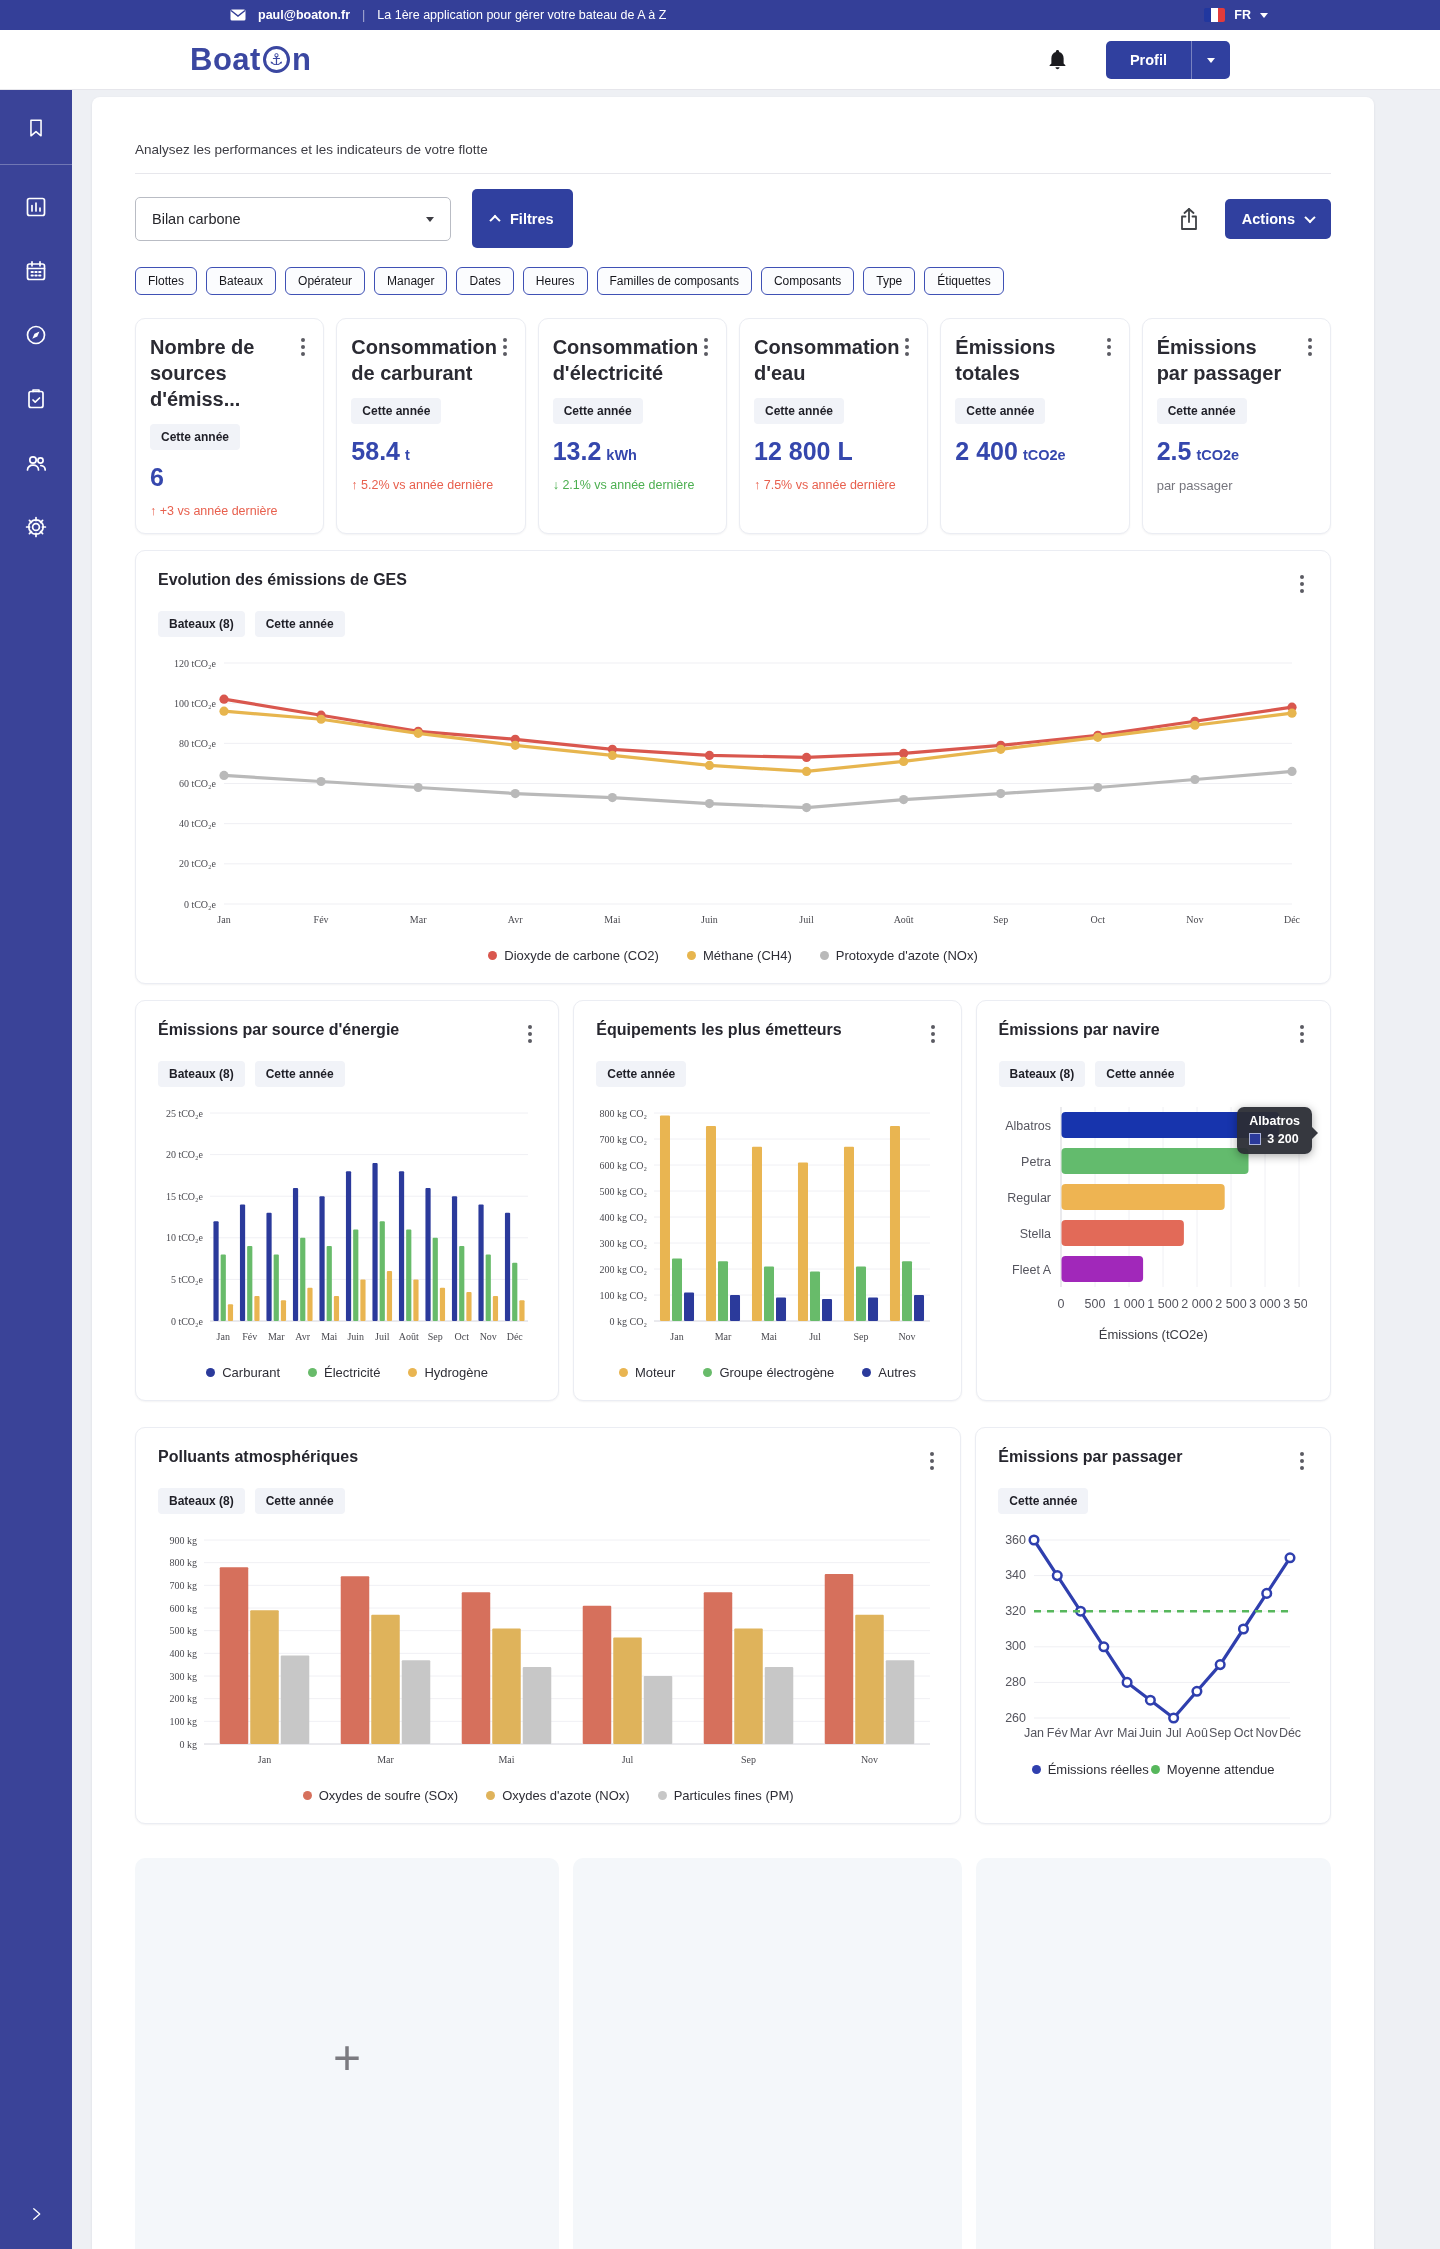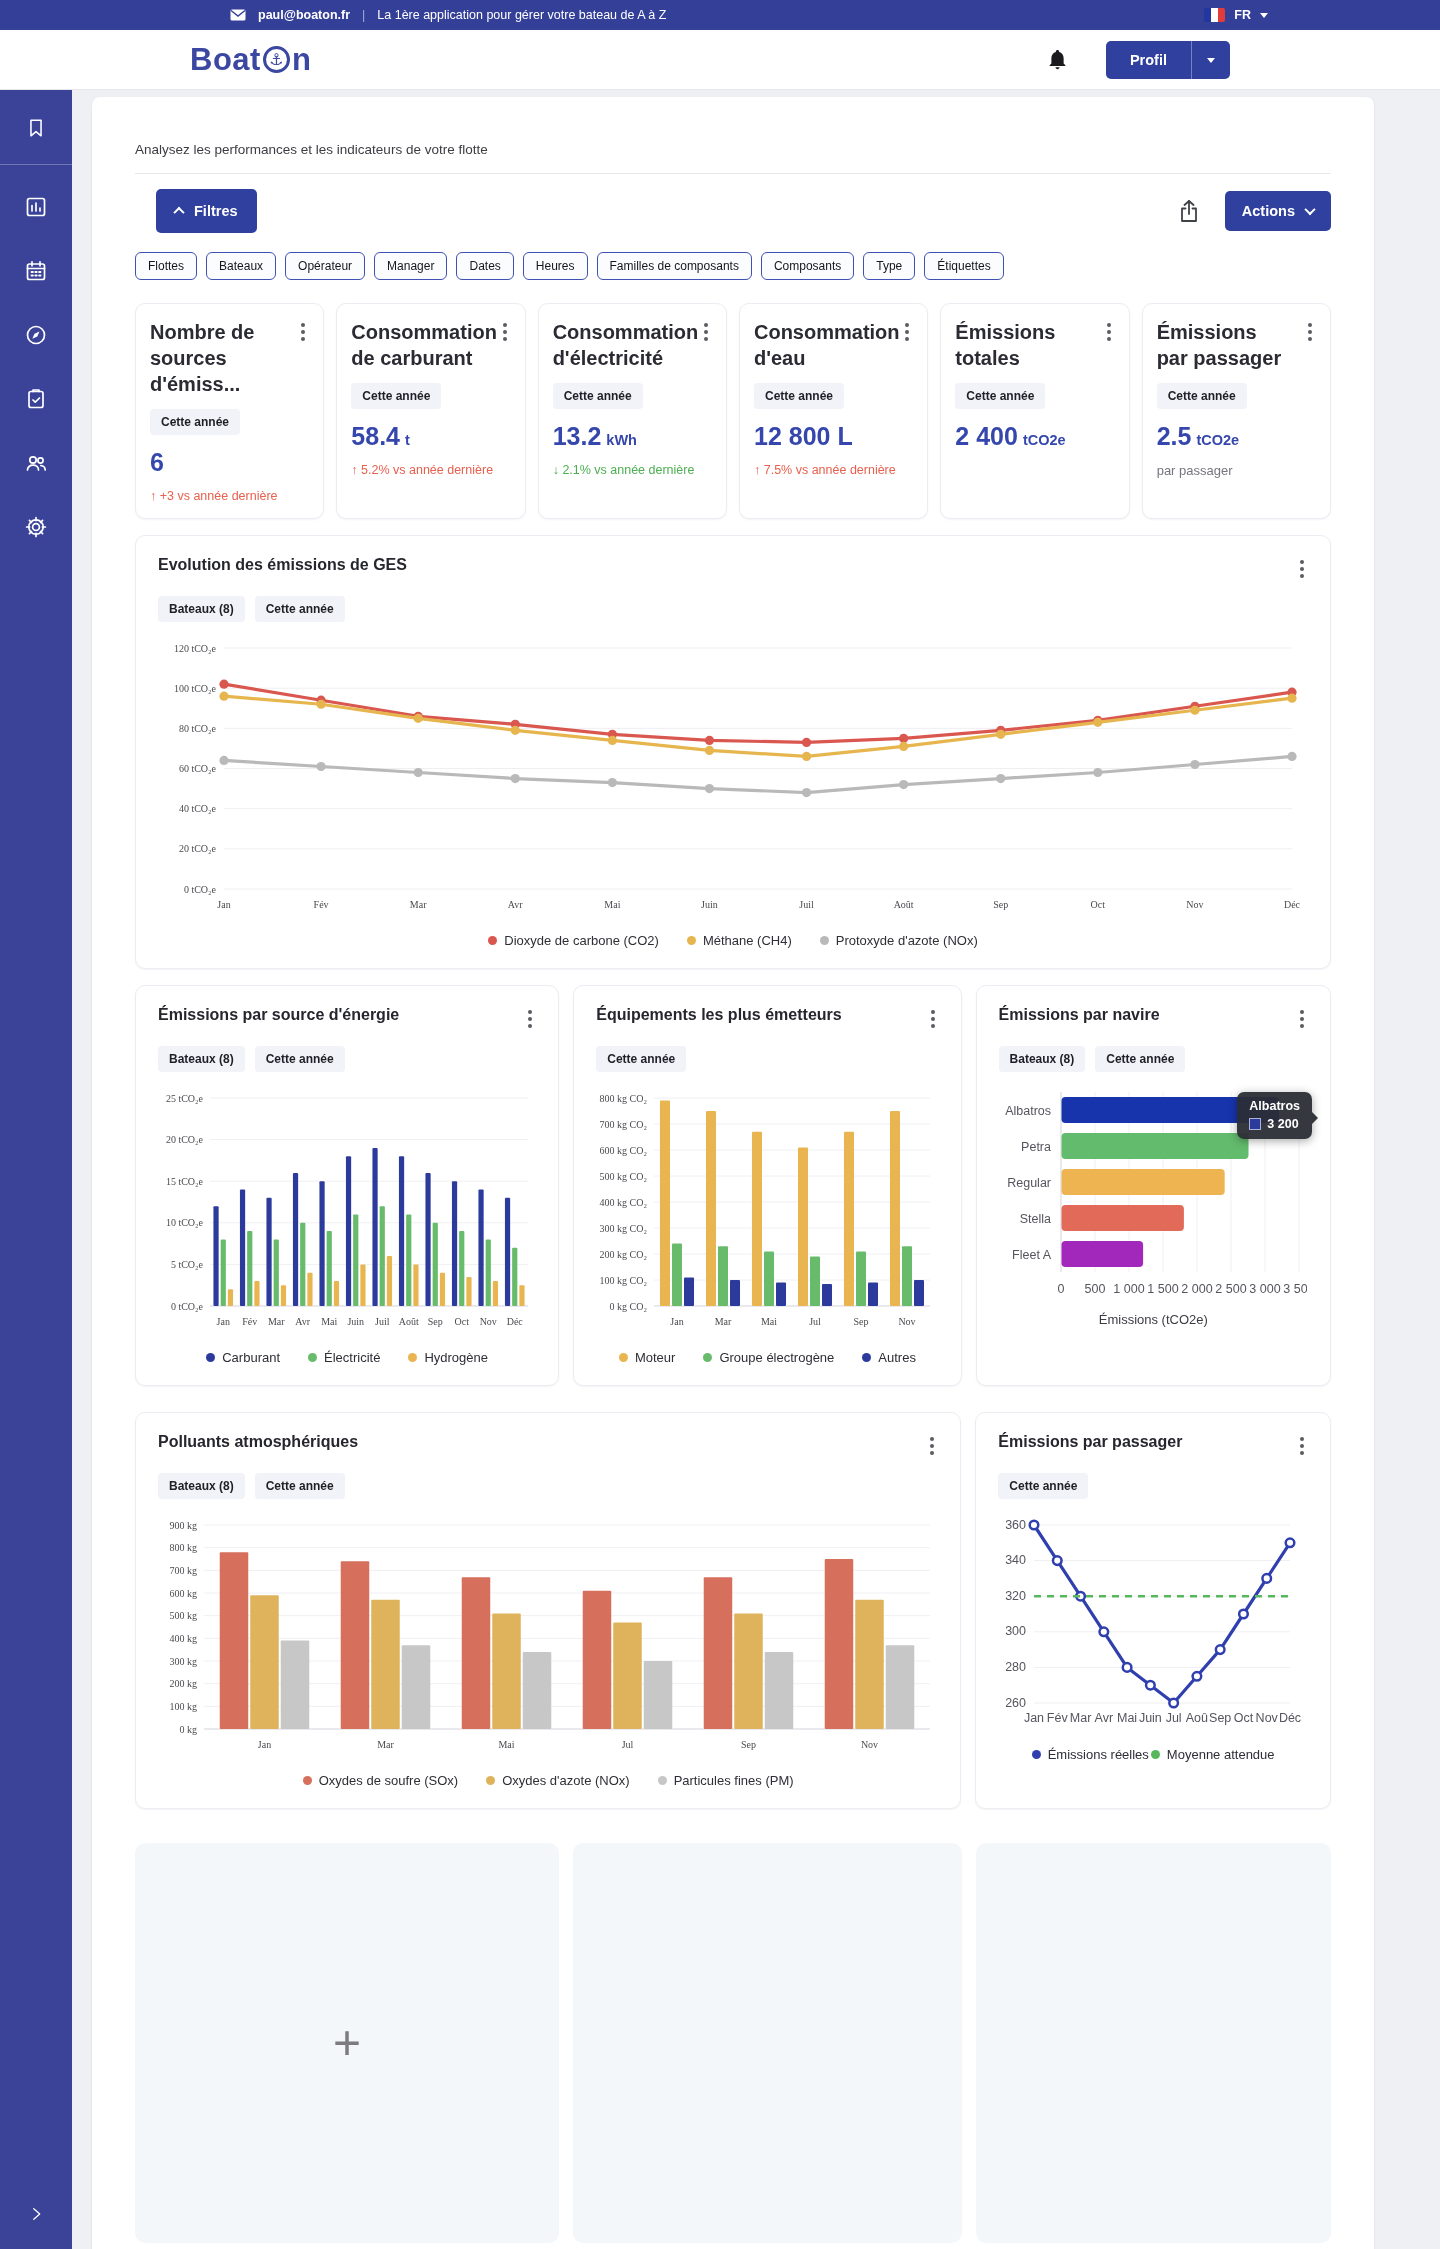--- a/index.html
+++ b/index.html
@@ -40,21 +40,21 @@
   .content-card { background:#fff; border-radius:8px; box-shadow:0 1px 3px rgba(20,25,60,.08); padding:36px 43px 26px; }
 
   .page-title { font-size:17px; font-weight:700; color:#1c1c22; }
   .page-sub { font-size:13.5px; color:#3c3c43; margin-top:9px; }
   .divider { height:1px; background:#e7e7ec; margin:16px 0 15px; }
 
   .toolbar { display:flex; align-items:center; }
   .select-box { width:316px; height:44px; border:1px solid #b9bcc4; border-radius:5px; display:flex; align-items:center;
                 justify-content:space-between; padding:0 16px; font-size:14.5px; color:#26262b; cursor:pointer; background:#fff; }
   .select-box .caret { color:#3c3c43; }
-  .filtres-btn { margin-left:21px; height:44px; background:#30409f; color:#fff; border:none; border-radius:5px; display:flex;
+  .filtres-btn { margin-left:21px; height:59px; background:#30409f; color:#fff; border:none; border-radius:5px; display:flex;
                  align-items:center; gap:11px; padding:0 19px; font-size:14.5px; font-weight:700; cursor:pointer; }
   .chev { width:8px; height:8px; border-right:2.2px solid currentColor; border-bottom:2.2px solid currentColor; display:inline-block; }
   .chev.up { transform:rotate(-135deg) translate(-1px,-1px); }
   .chev.down { transform:rotate(45deg) translate(-1px,-1px); }
   .toolbar-right { margin-left:auto; display:flex; align-items:center; gap:26px; }
   .share-btn { background:none; border:none; cursor:pointer; display:flex; }
   .actions-btn { height:40px; background:#30409f; color:#fff; border:none; border-radius:5px; display:flex; align-items:center;
                  gap:11px; padding:0 17px; font-size:14.5px; font-weight:700; cursor:pointer; }
 
   .chips { display:flex; gap:9px; margin-top:19px; flex-wrap:nowrap; }
@@ -229,20 +229,24 @@
   </div>
 </aside>
 
 <div class="main">
   <div class="content-card">
 
     <div class="page-sub">Analysez les performances et les indicateurs de votre flotte</div>
     <div class="divider"></div>
 
     <div class="toolbar">
+      <div class="select-box">
+        <span>Bilan carbone</span>
+        <span class="caret"></span>
+      </div>
       <button class="filtres-btn">
         <span class="chev up"></span>
         <span>Filtres</span>
       </button>
       <div class="toolbar-right">
         <button class="share-btn">
           <span style="display:flex;">
             <svg width="20" height="22" viewBox="0 0 20 22" fill="none" stroke="#3f4246" stroke-width="1.8" stroke-linecap="round" stroke-linejoin="round">
                 <path d="M10 1v13"></path>
                 <path d="M5.5 5L10 1l4.5 4"></path>

